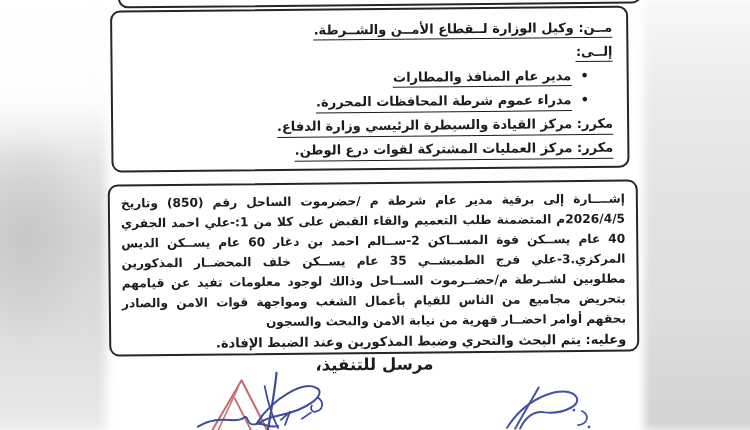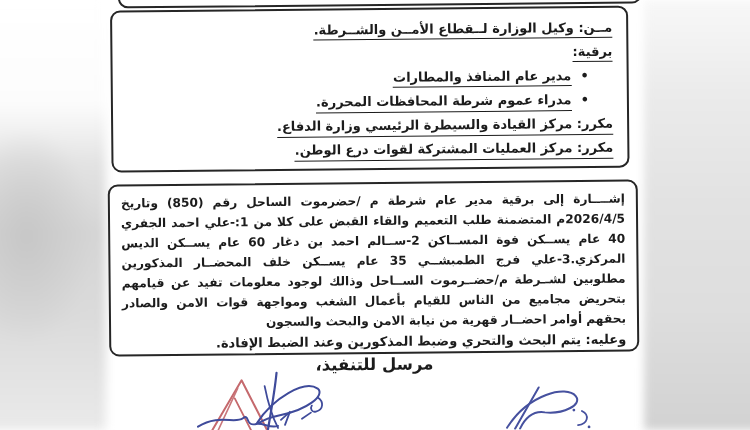--- a/index.html
+++ b/index.html
@@ -60,21 +60,21 @@
 
 <div class="bg-left"></div>
 <div class="bg-right"></div>
 
 <div class="paper">
 
   <div class="box top-box"></div>
 
   <div class="box header-box">
     <div class="h-line"><span class="u">مــن: وكيل الوزارة لــقطاع الأمــن والشــرطة.</span></div>
-    <div class="h-line"><span class="u">برقية:</span></div>
+    <div class="h-line"><span class="u">إلــى:</span></div>
     <div class="recipient">
       <span class="bullet">•</span><span class="u">مدير عام المنافذ والمطارات</span>
     </div>
     <div class="recipient">
       <span class="bullet">•</span><span class="u">مدراء عموم شرطة المحافظات المحررة.</span>
     </div>
     <div class="h-line"><span class="u">مكرر: مركز القيادة والسيطرة الرئيسي وزارة الدفاع.</span></div>
     <div class="h-line"><span class="u">مكرر: مركز العمليات المشتركة لقوات درع الوطن.</span></div>
   </div>
 

